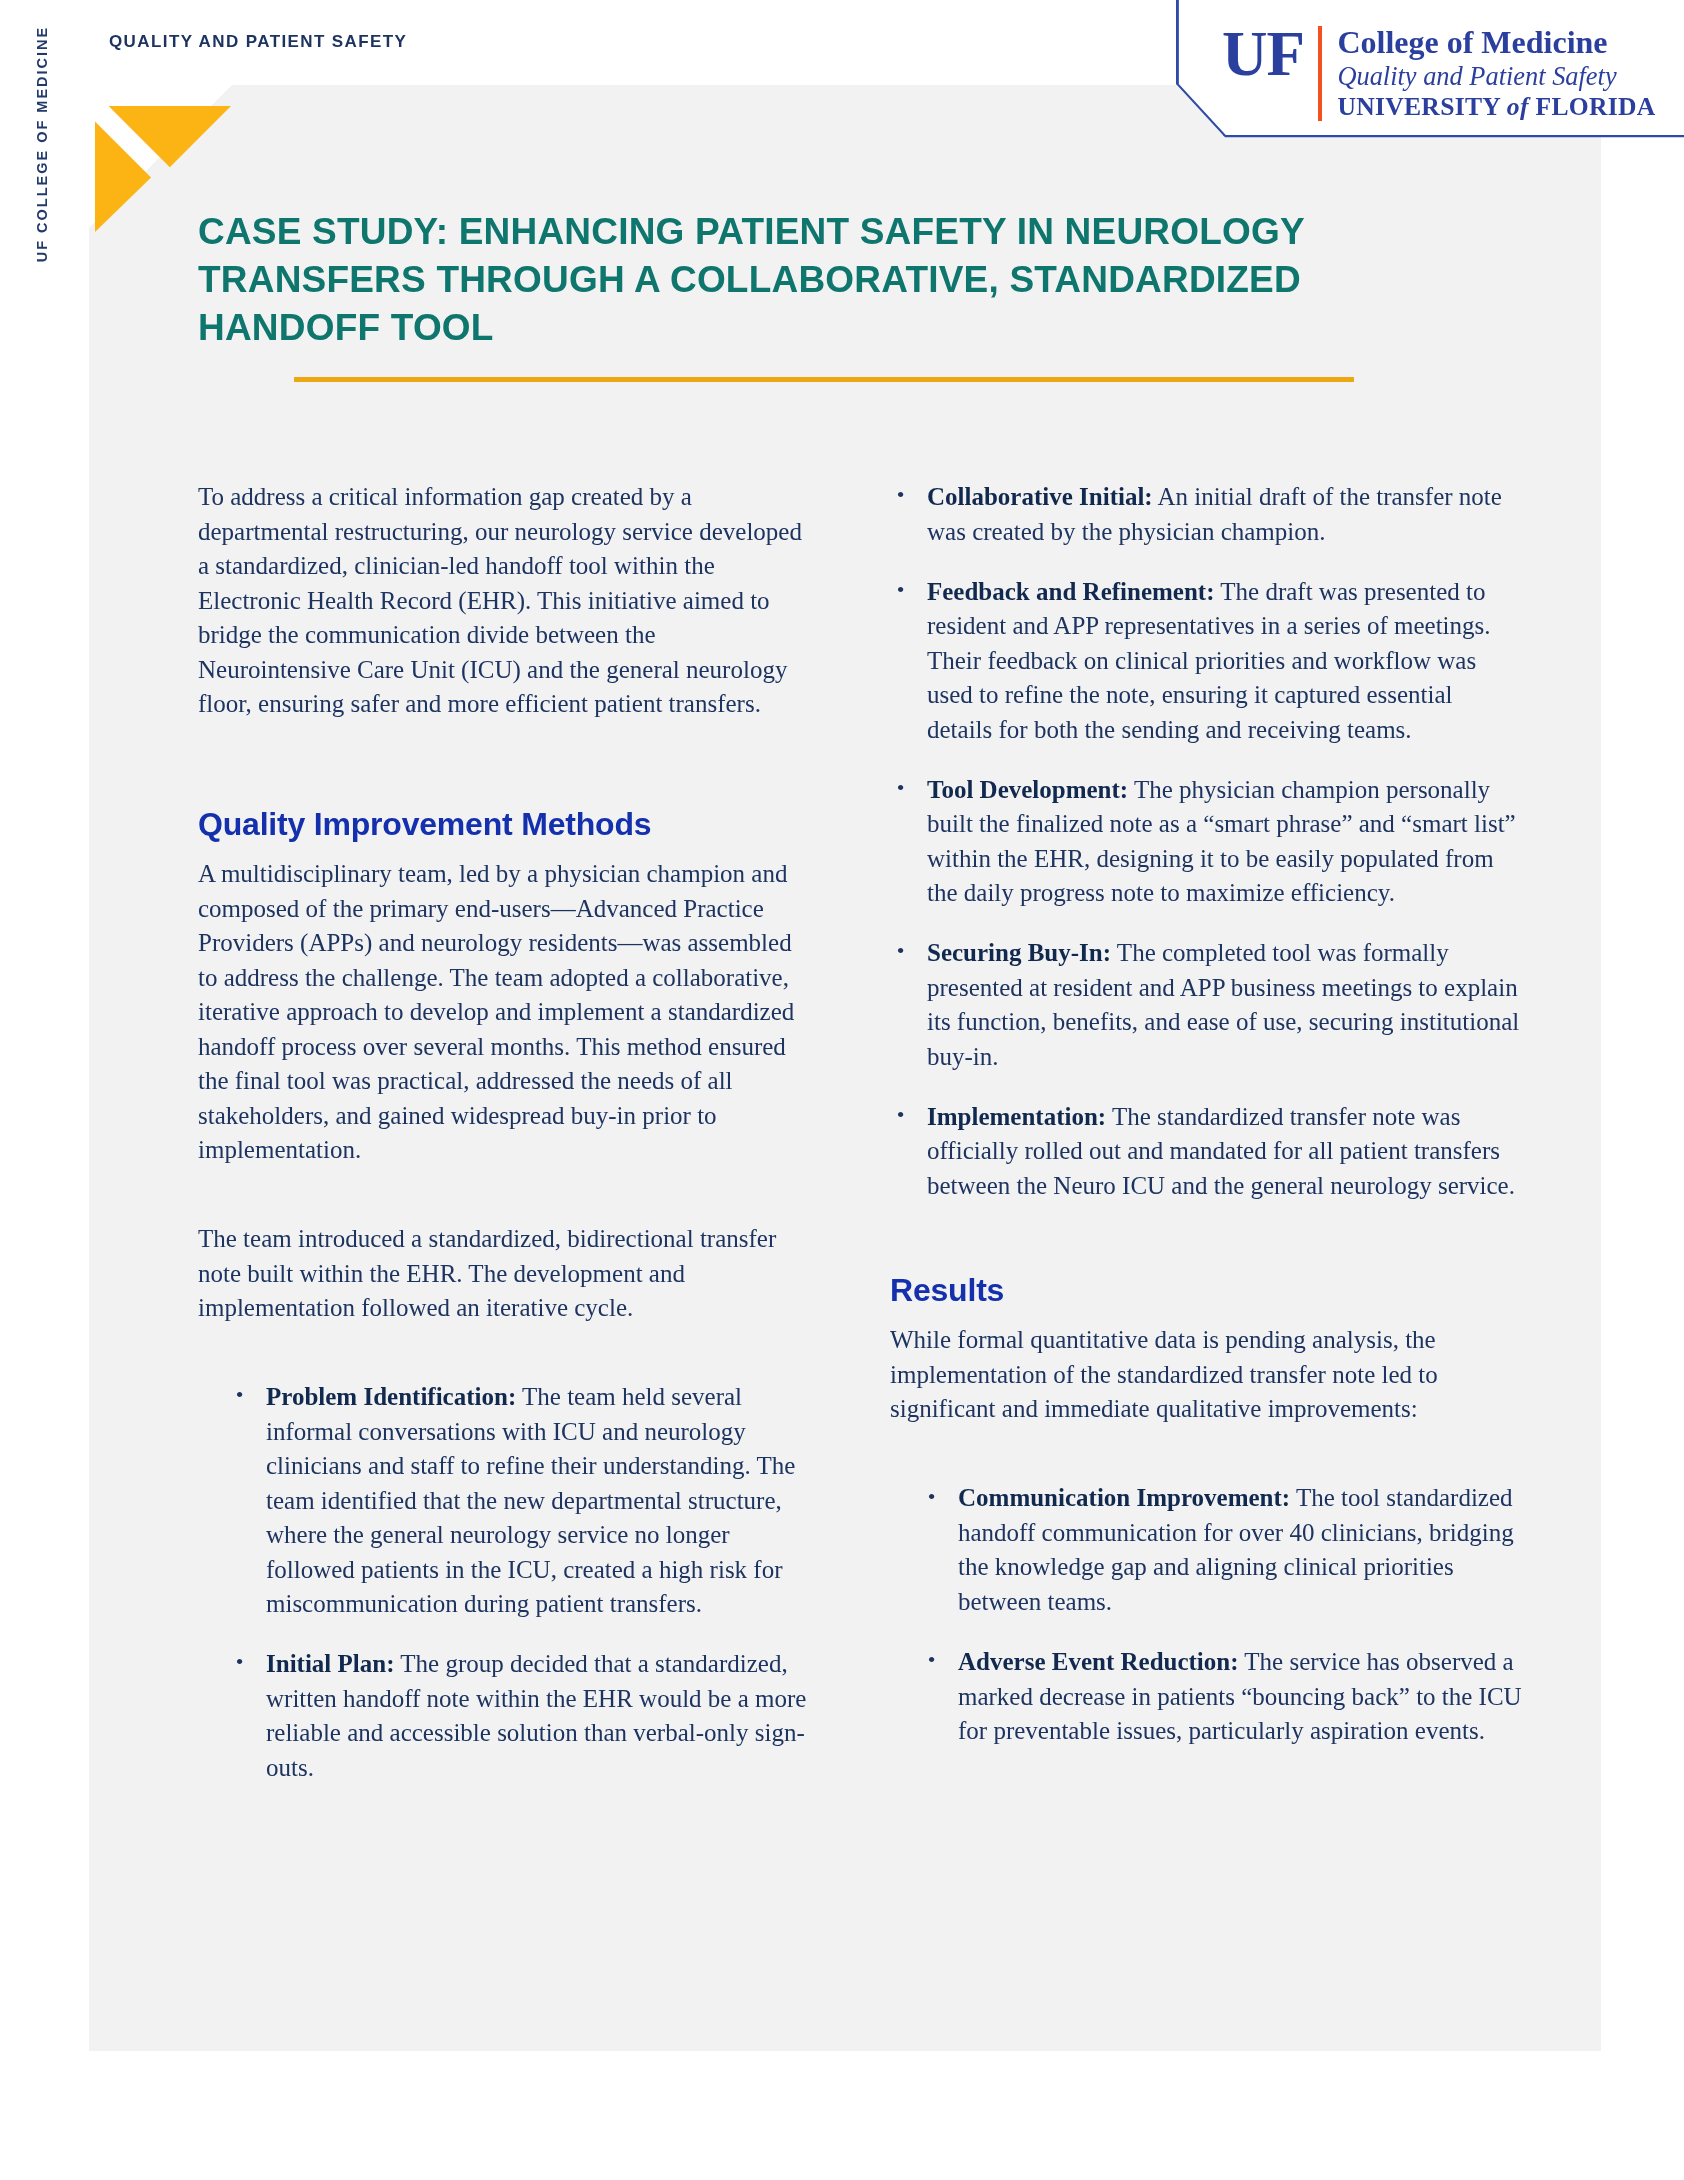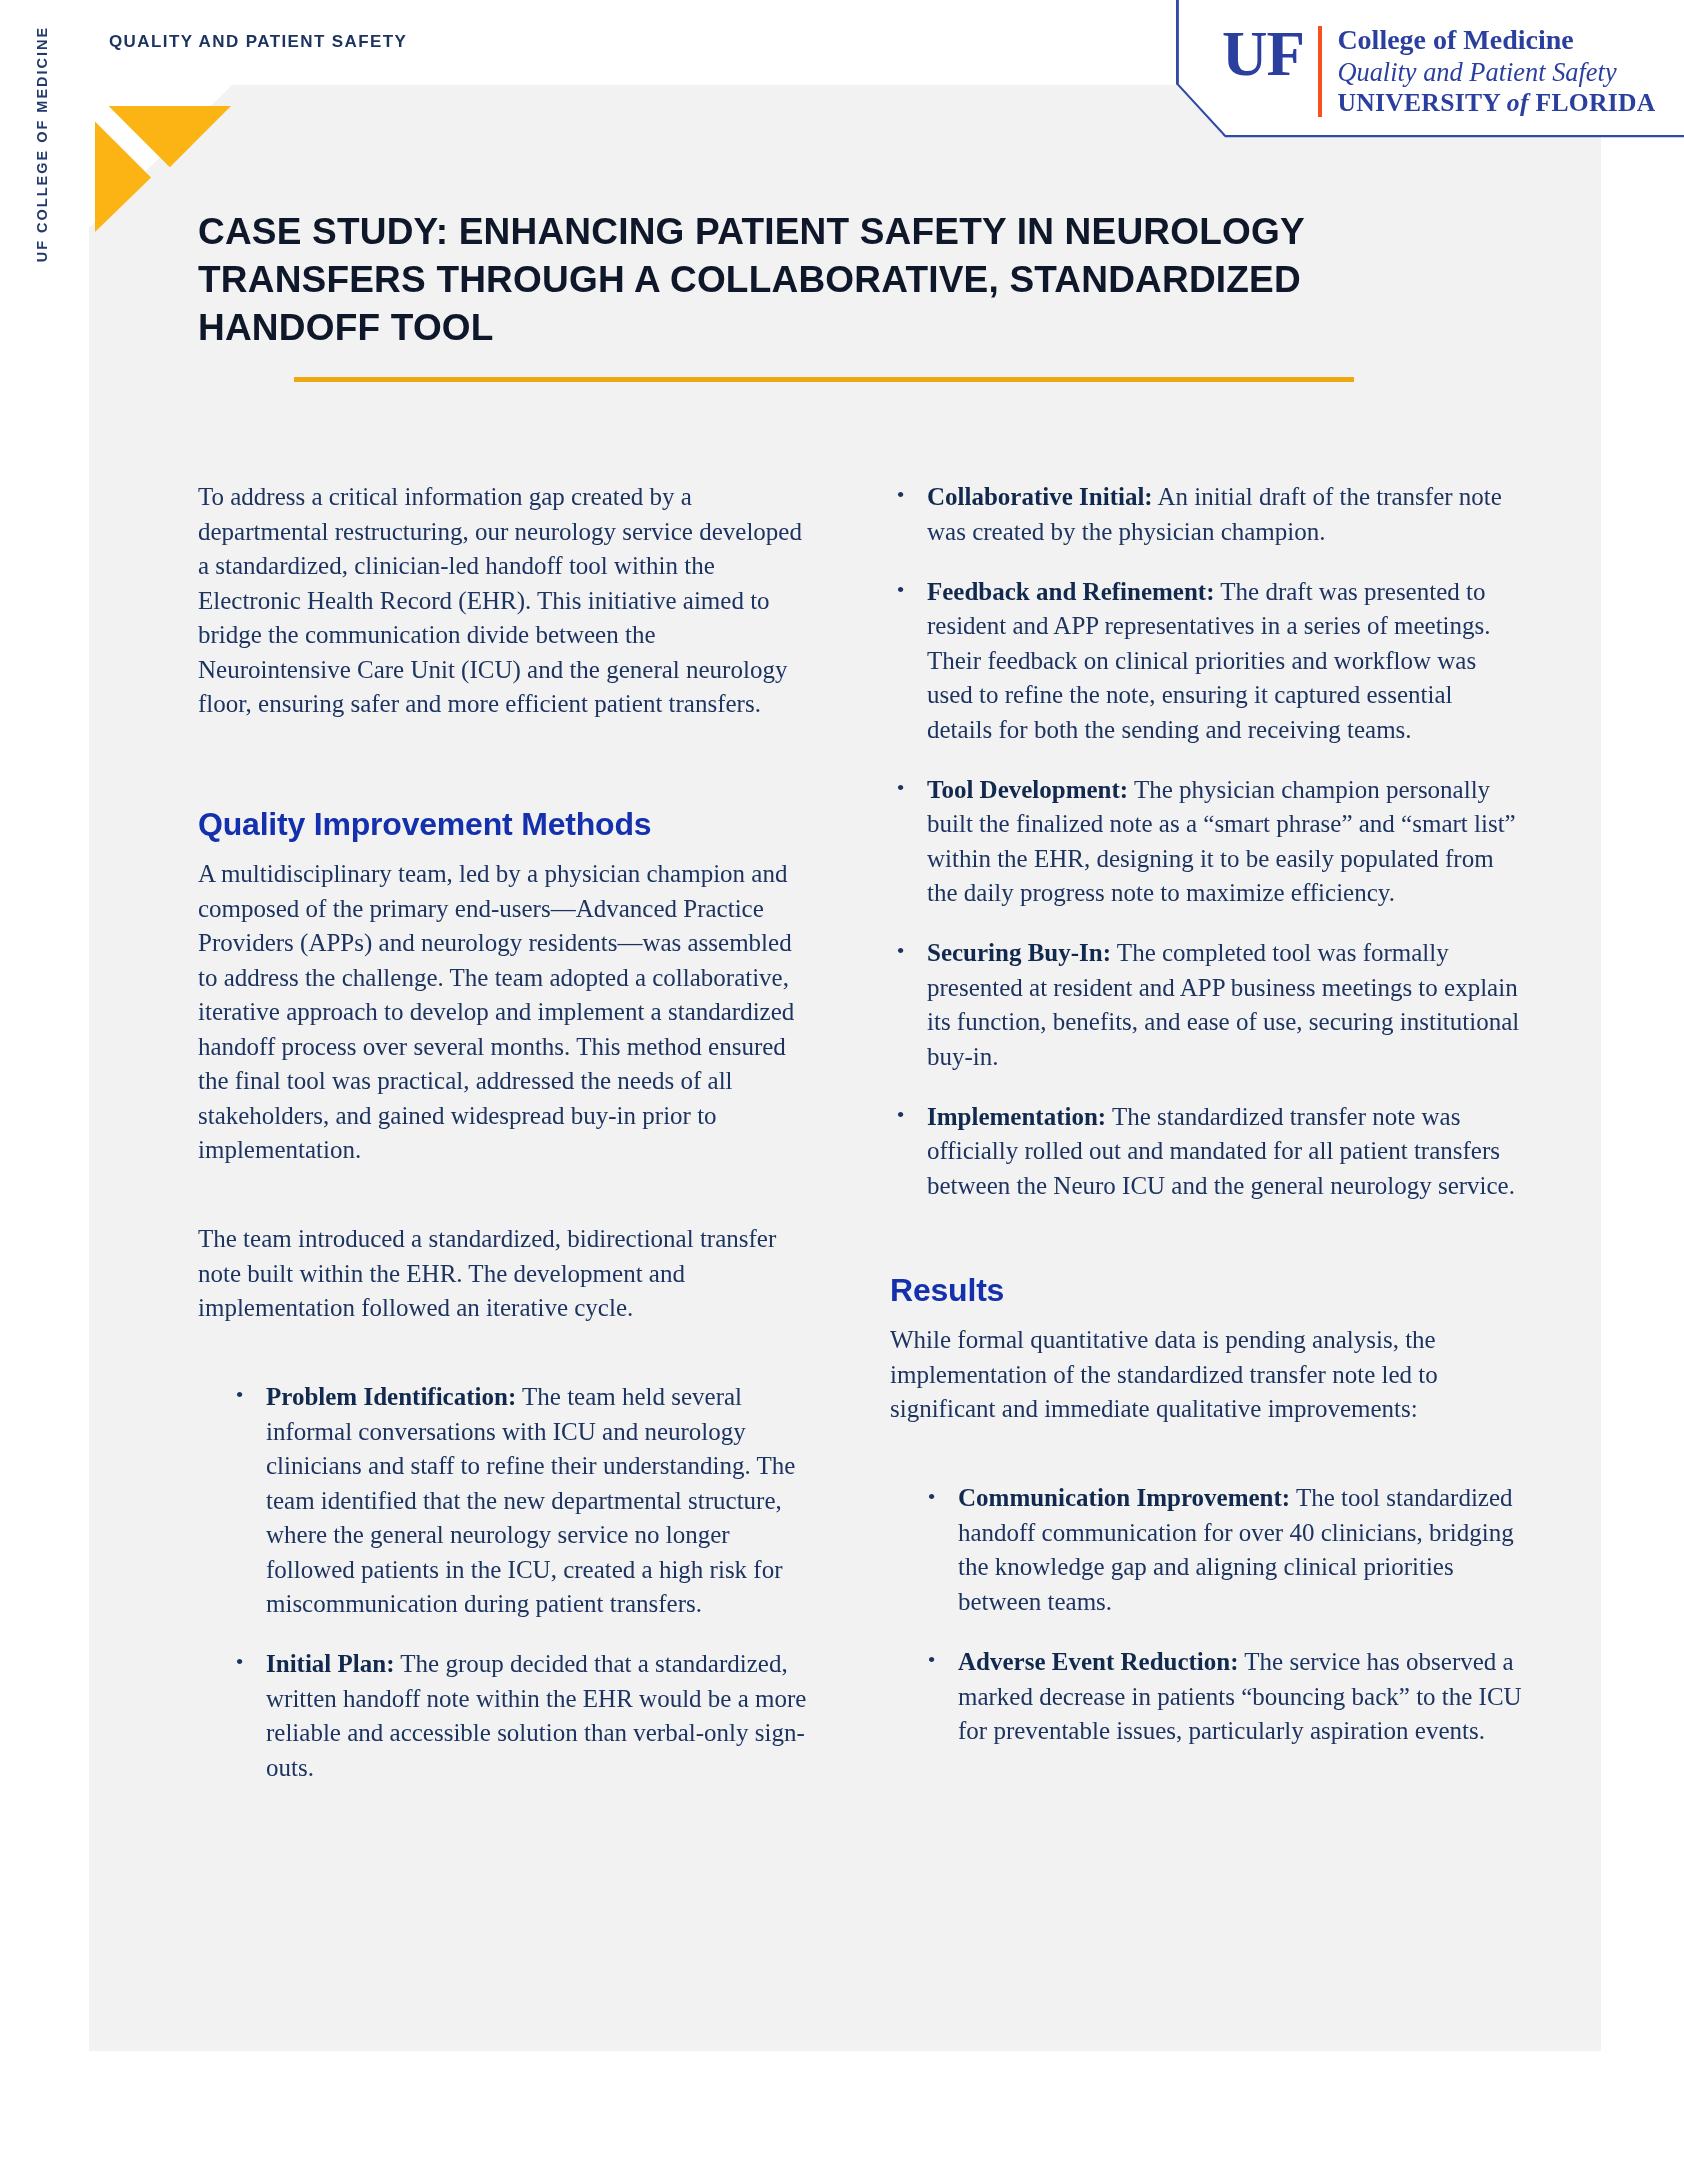--- a/index.html
+++ b/index.html
@@ -129,21 +129,21 @@
   }
   .uf-lines {
     display: flex;
     flex-direction: column;
     justify-content: flex-start;
     padding-top: 0.9px;
   }
   .uf-l1 {
     font-family: "Liberation Serif", serif;
     font-weight: 700;
-    font-size: 28px;
+    font-size: 32px;
     line-height: 1.1;
     color: #2b3f9e;
     white-space: nowrap;
   }
   .uf-l2 {
     font-family: "Liberation Serif", serif;
     font-style: italic;
     font-size: 26.4px;
     line-height: 1.22;
     color: #2b3f9e;
@@ -167,21 +167,21 @@
   .title {
     position: absolute;
     left: 198px;
     top: 183px;
     width: 1244px;
     font-family: "Liberation Sans", sans-serif;
     font-weight: 700;
     font-size: 37px;
     line-height: 1.30;
     letter-spacing: 0.2px;
-    color: #0f172a;
+    color: #0f766e;
     text-transform: uppercase;
   }
   .title-rule {
     position: absolute;
     left: 294px;
     top: 377px;
     width: 1060px;
     height: 5.1px;
     background: #eda712;
   }

